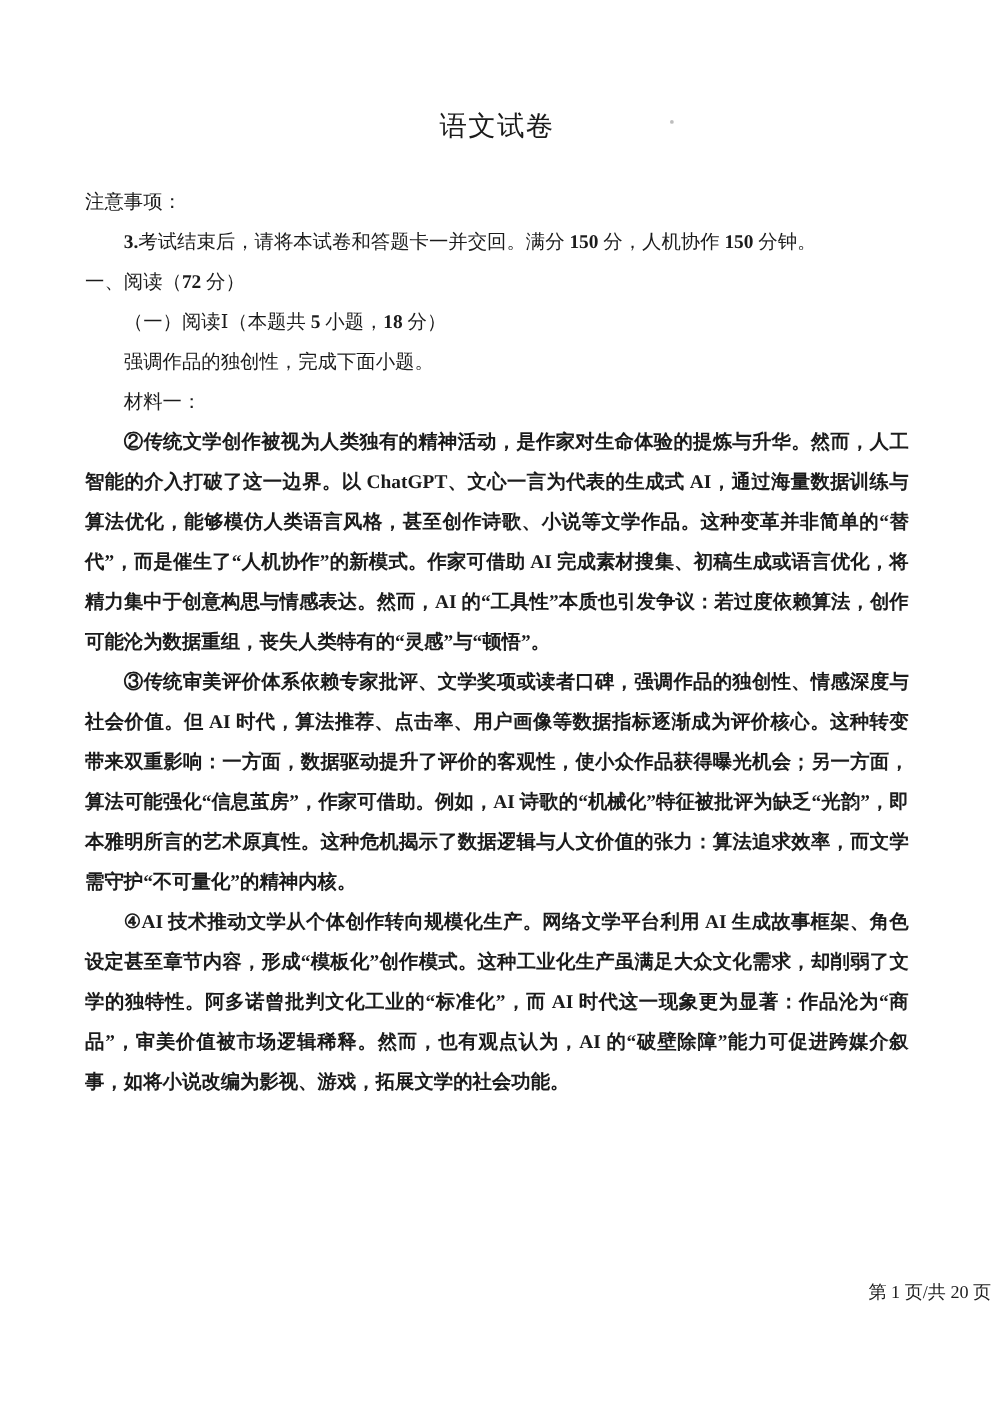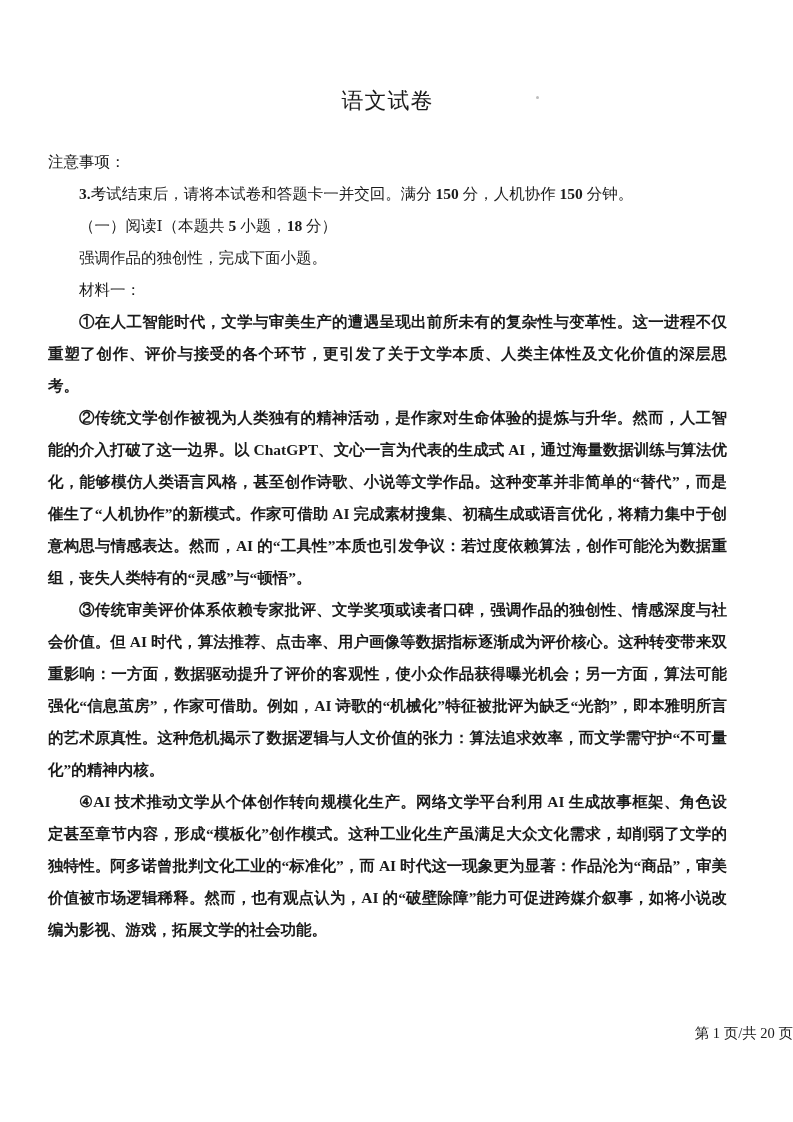--- a/index.html
+++ b/index.html
@@ -7,21 +7,21 @@
     padding: 0;
     background: #ffffff;
   }
   .page {
     position: relative;
     width: 793px;
     height: 1122px;
     margin: 0 auto;
     background: #ffffff;
     box-sizing: border-box;
-    padding: 86px 66px 0 48px;
+    padding: 86px 66px 0 68px;
     font-family: "Liberation Serif", "DejaVu Serif", serif;
     color: #1b1b1b;
     overflow: hidden;
     border-radius: 12px;
   }
   .title {
     font-size: 22px;
     font-weight: normal;
     text-align: center;
     margin: 0 0 14px 0;
@@ -71,24 +71,24 @@
 
 <div class="page">
 
   <div class="speck"></div>
 
   <h1 class="title">语文试卷</h1>
 
   <div class="content">
     <p class="line">注意事项：</p>
     <p class="line indent"><span class="b">3.</span><span>考试结束后，请将本试卷和答题卡一并交回。满分 </span><span class="b">150</span><span> 分，人机协作 </span><span class="b">150</span><span> 分钟。</span></p>
+    <p class="line"><span>一、阅读（</span><span class="b">72</span><span> 分）</span></p>
     <p class="line indent"><span>（一）阅读Ⅰ（本题共 </span><span class="b">5</span><span> 小题，</span><span class="b">18</span><span> 分）</span></p>
     <p class="line indent">强调作品的独创性，完成下面小题。</p>
     <p class="line indent">材料一：</p>
-    <p class="line indent material">①在人工智能时代，文学与审美生产的遭遇呈现出前所未有的复杂性与变革性。这一进程不仅重塑了创作、评价与接受的各个环节，更引发了关于文学本质、人类主体性及文化价值的深层思考。</p>
     <p class="line indent material">②传统文学创作被视为人类独有的精神活动，是作家对生命体验的提炼与升华。然而，人工智能的介入打破了这一边界。以 ChatGPT、文心一言为代表的生成式 AI，通过海量数据训练与算法优化，能够模仿人类语言风格，甚至创作诗歌、小说等文学作品。这种变革并非简单的“替代”，而是催生了“人机协作”的新模式。作家可借助 AI 完成素材搜集、初稿生成或语言优化，将精力集中于创意构思与情感表达。然而，AI 的“工具性”本质也引发争议：若过度依赖算法，创作可能沦为数据重组，丧失人类特有的“灵感”与“顿悟”。</p>
     <p class="line indent material">③传统审美评价体系依赖专家批评、文学奖项或读者口碑，强调作品的独创性、情感深度与社会价值。但 AI 时代，算法推荐、点击率、用户画像等数据指标逐渐成为评价核心。这种转变带来双重影响：一方面，数据驱动提升了评价的客观性，使小众作品获得曝光机会；另一方面，算法可能强化“信息茧房”，作家可借助。例如，AI 诗歌的“机械化”特征被批评为缺乏“光韵”，即本雅明所言的艺术原真性。这种危机揭示了数据逻辑与人文价值的张力：算法追求效率，而文学需守护“不可量化”的精神内核。</p>
     <p class="line indent material">④AI 技术推动文学从个体创作转向规模化生产。网络文学平台利用 AI 生成故事框架、角色设定甚至章节内容，形成“模板化”创作模式。这种工业化生产虽满足大众文化需求，却削弱了文学的独特性。阿多诺曾批判文化工业的“标准化”，而 AI 时代这一现象更为显著：作品沦为“商品”，审美价值被市场逻辑稀释。然而，也有观点认为，AI 的“破壁除障”能力可促进跨媒介叙事，如将小说改编为影视、游戏，拓展文学的社会功能。</p>
   </div>
 
   <div class="footer">第 1 页/共 20 页</div>
 
 </div>
 
 </body></html>

